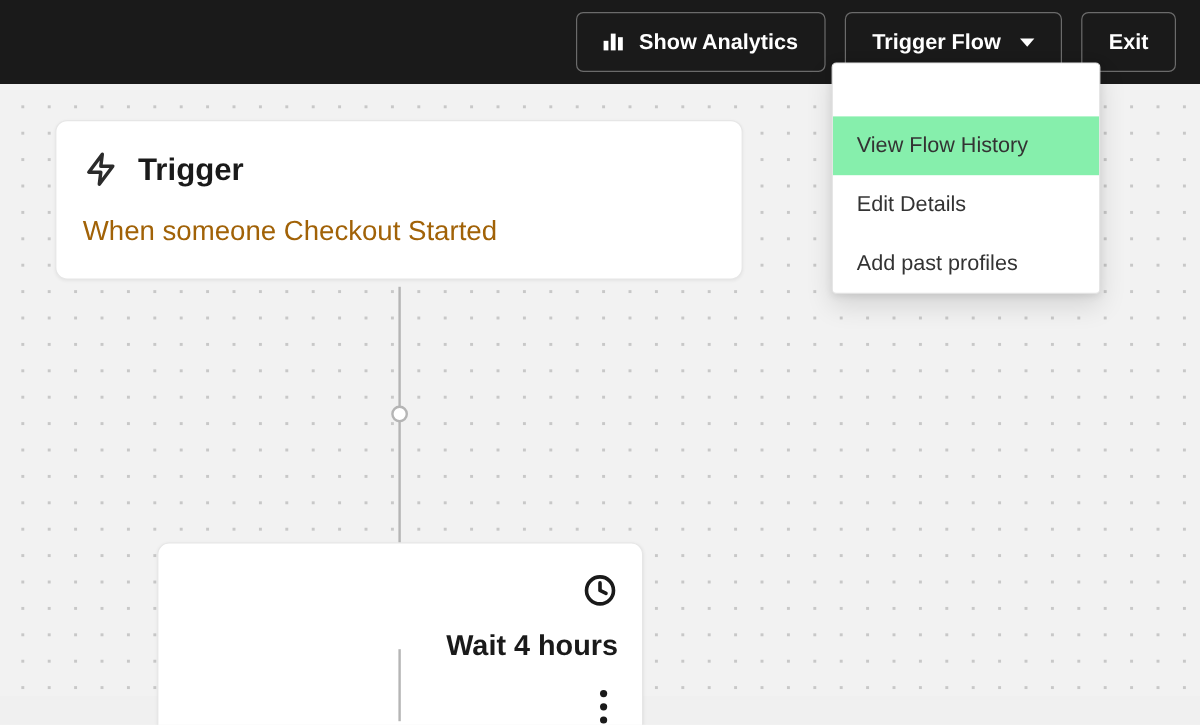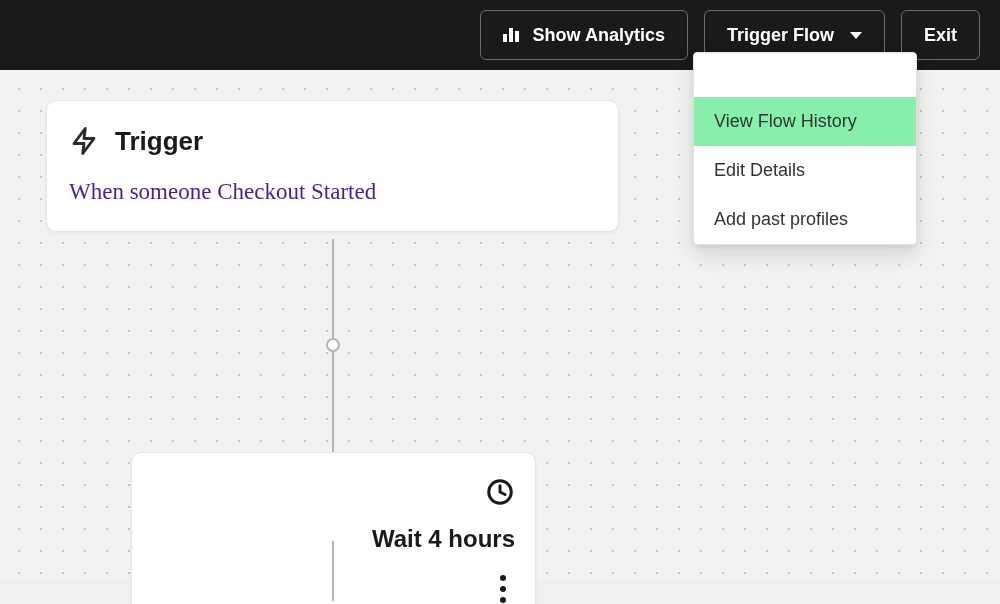--- a/index.html
+++ b/index.html
@@ -109,23 +109,22 @@
       gap: 16px;
       margin-bottom: 22px;
     }
     .trigger-title {
       font-size: 26px;
       font-weight: 700;
       color: #1a1a1a;
     }
     .trigger-condition {
       font-size: 23px;
-      color: #4c1d95;
+      color: #a16207;
       font-weight: 400;
-      font-family: Liberation Serif, serif;
     }
 
     .connector {
       position: absolute;
       left: 332px;
       top: 169px;
       width: 2px;
       height: 213px;
       background: #b5b5b5;
     }

